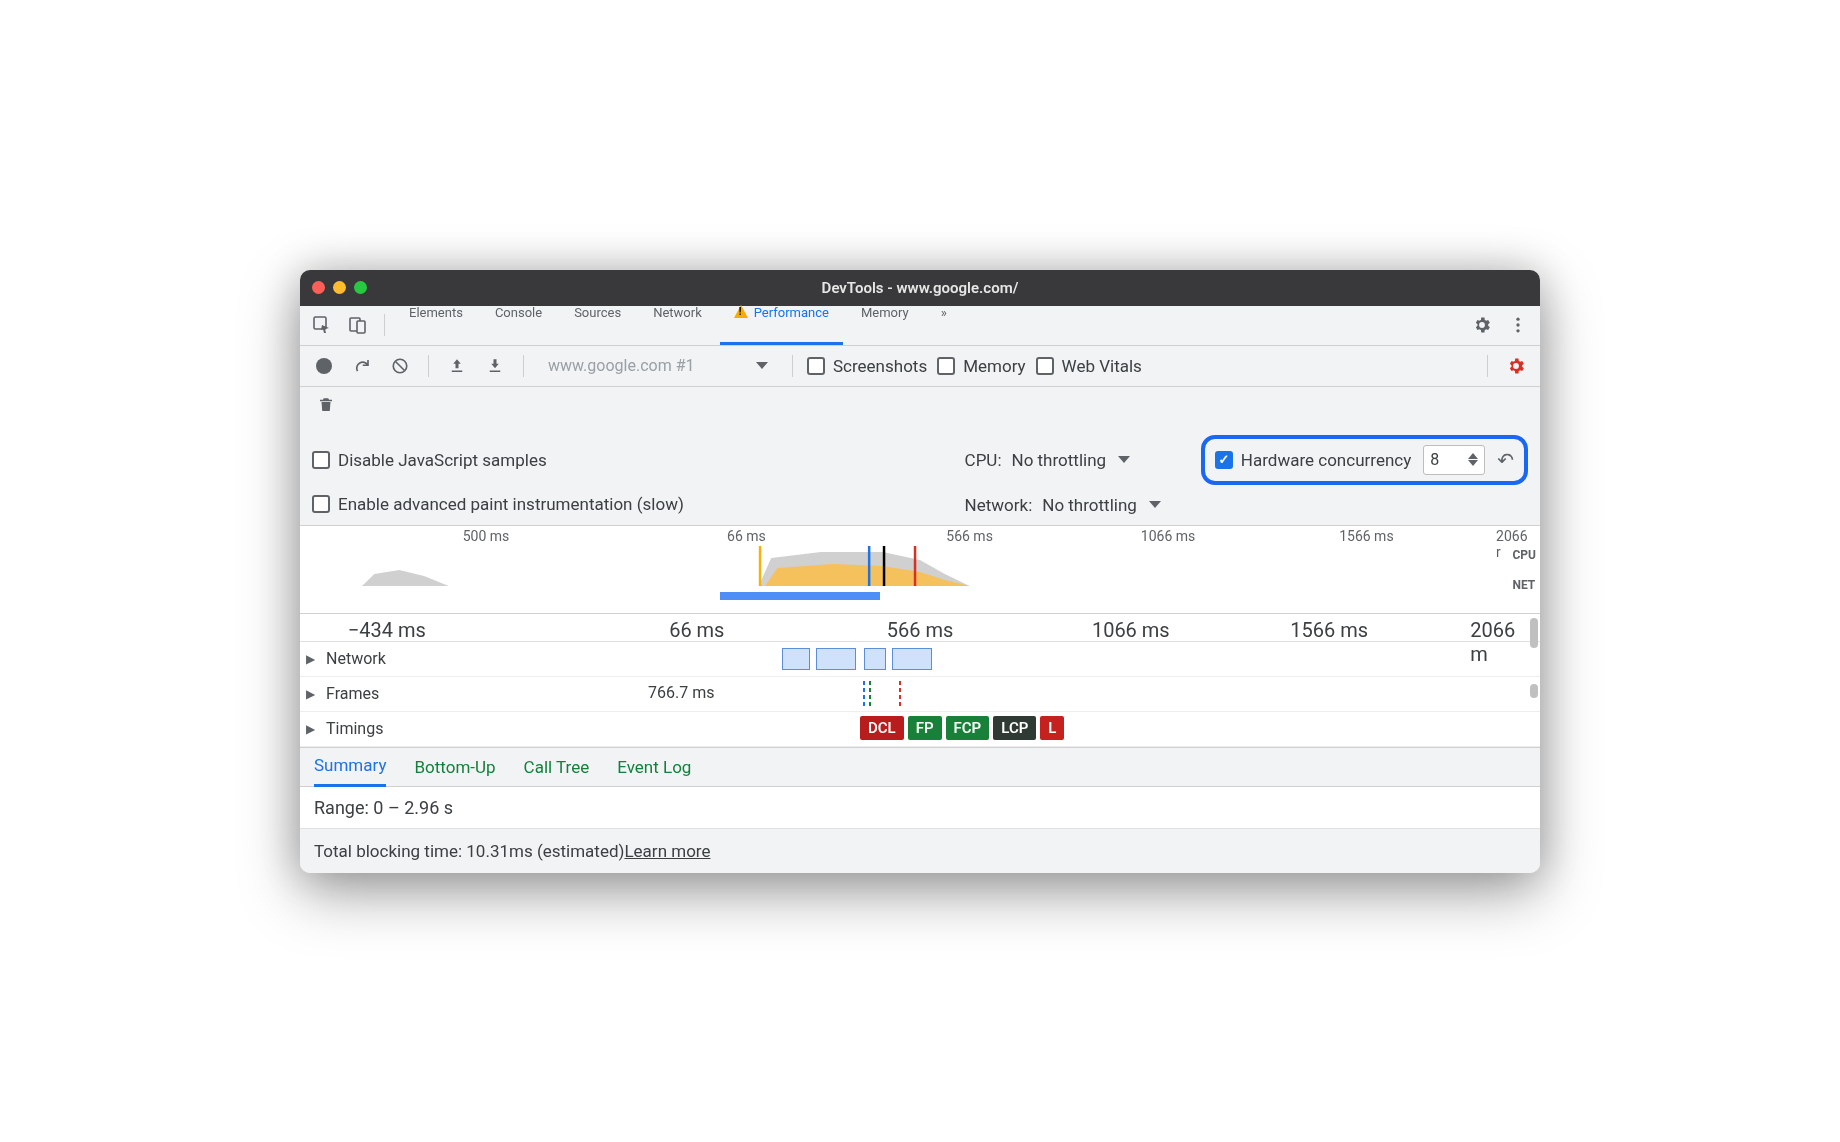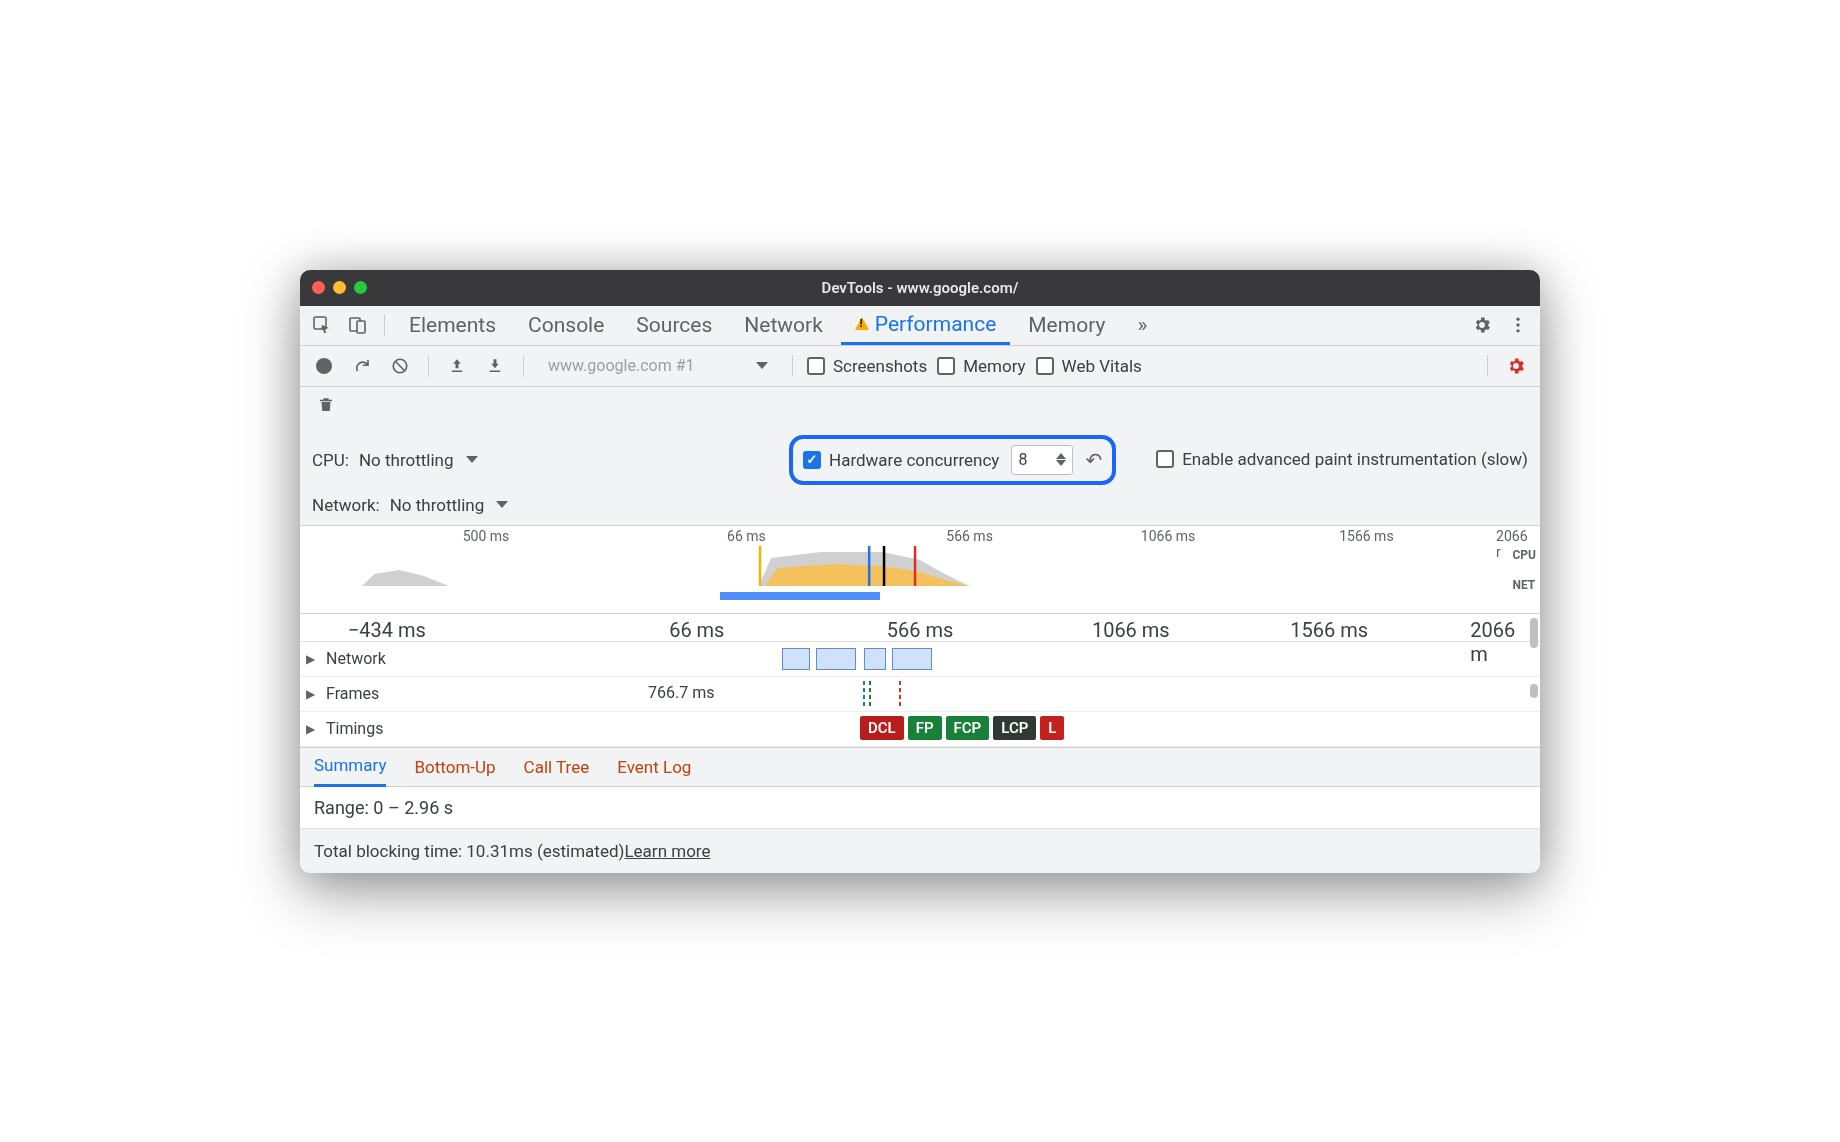--- a/index.html
+++ b/index.html
@@ -46,22 +46,22 @@
     border-bottom: 1px solid #d0d0d0;
     padding: 0 6px;
     gap: 4px;
   }
   .tabstrip .icon-btn {
     width: 32px; height: 32px; display: flex; align-items: center; justify-content: center;
     color: #5f6368; cursor: pointer;
   }
   .tab-sep { width: 1px; height: 22px; background: #cfcfcf; margin: 0 6px; }
   .tab {
-    padding: 0 14px; height: 40px; display: flex; align-items: center;
-    color: #5f6368; font-size: 21px; cursor: pointer; gap: 6px;
+    padding: 0 14px; height: 40px; display: flex; align-items: flex-start;
+    color: #5f6368; font-size: 13px; cursor: pointer; gap: 6px;
   }
   .tab.active { color: #1a73e8; border-bottom: 3px solid #1a73e8; }
   .warn-tri {
     width: 0; height: 0; border-left: 7px solid transparent; border-right: 7px solid transparent;
     border-bottom: 13px solid #f9ab00; position: relative; display:inline-block;
   }
   .warn-tri::after { content:"!"; position:absolute; left:-2px; top:1px; font-size:10px; color:#000; font-weight:700;}
   .tabstrip .spacer { flex: 1; }
   
   .toolbar {
@@ -148,21 +148,21 @@
   .timing-badges { position:absolute; left:448px; top:4px; display:flex; gap:4px;}
   .badge { color:#fff; font-size:15px; font-weight:600; padding:3px 8px; border-radius:2px;}
   .b-dcl{background:#b91c1c;} .b-fp{background:#188038;} .b-fcp{background:#188038;}
   .b-lcp{background:#2e3a33;} .b-l{background:#c5221f;}
   .scroll-thumb { position:absolute; right:2px; width:8px; height:30px; background:#c0c0c0; border-radius:4px;}
   
   .btabs {
     background:#f1f3f4; border-top:1px solid #d0d0d0; border-bottom:1px solid #d0d0d0;
     height:40px; display:flex; align-items:center; gap:28px; padding:0 14px;
   }
-  .btab { font-size:17px; color:#c2410c; cursor:pointer; height:40px; display:flex; align-items:center;}
+  .btab { font-size:17px; color:#15803d; cursor:pointer; height:40px; display:flex; align-items:center;}
   .btab.active { color:#1a73e8; border-bottom:3px solid #1a73e8;}
   
   .summary { background:#fff; padding:10px 14px; border-bottom:1px solid #e0e0e0; font-size:18px; color:#3c4043;}
   .tbt { background:#f1f3f4; padding:12px 14px; font-size:17px; color:#3c4043; display:flex; }
   .tbt a { color:#3c4043; text-decoration:underline; cursor:pointer;}
   svg { display:block; }
   .timeline-wrap { position:relative; }
 </style>
 </head>
 <body>
@@ -287,20 +287,26 @@
   <div class="trashrow">
     <div class="ticon">
       <svg width="18" height="18" viewBox="0 0 24 24" fill="#5f6368">
           <path d="M9 3h6l1 2h4v2H4V5h4zM6 8h12l-1 12H7z"></path>
         </svg>
     </div>
   </div>
 
   <div class="settings">
     <div class="lrow">
+      <label class="chkwrap">
+        <span class="chkbox"></span>
+        <span class="settings-label">Disable JavaScript samples</span>
+      </label>
+    </div>
+    <div class="lrow">
       <span class="settings-label">CPU:</span>
       <div class="dd">
         <span>No throttling</span>
         <span class="caret-down"></span>
       </div>
     </div>
     <div class="hw-highlight">
       <label class="chkwrap">
         <span class="chkbox checked"></span>
         <span class="settings-label">Hardware concurrency</span>

